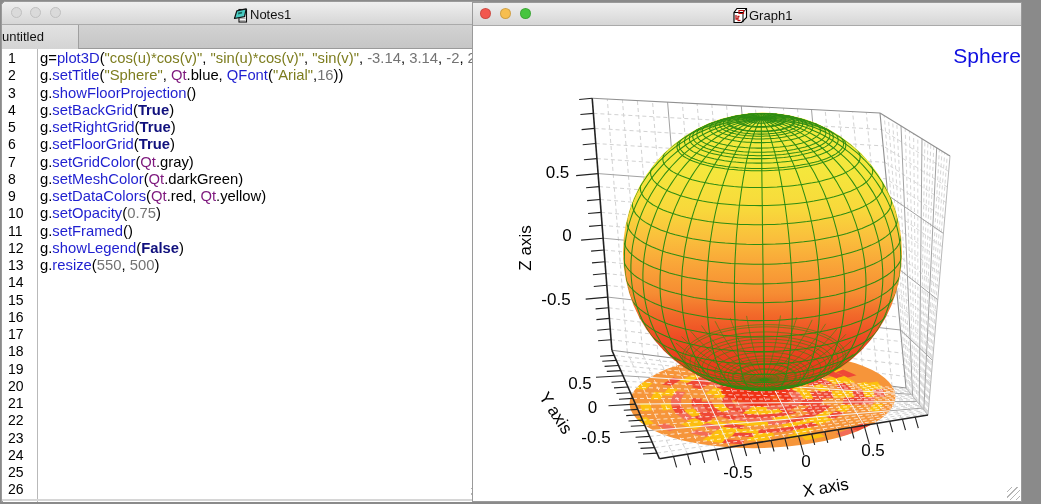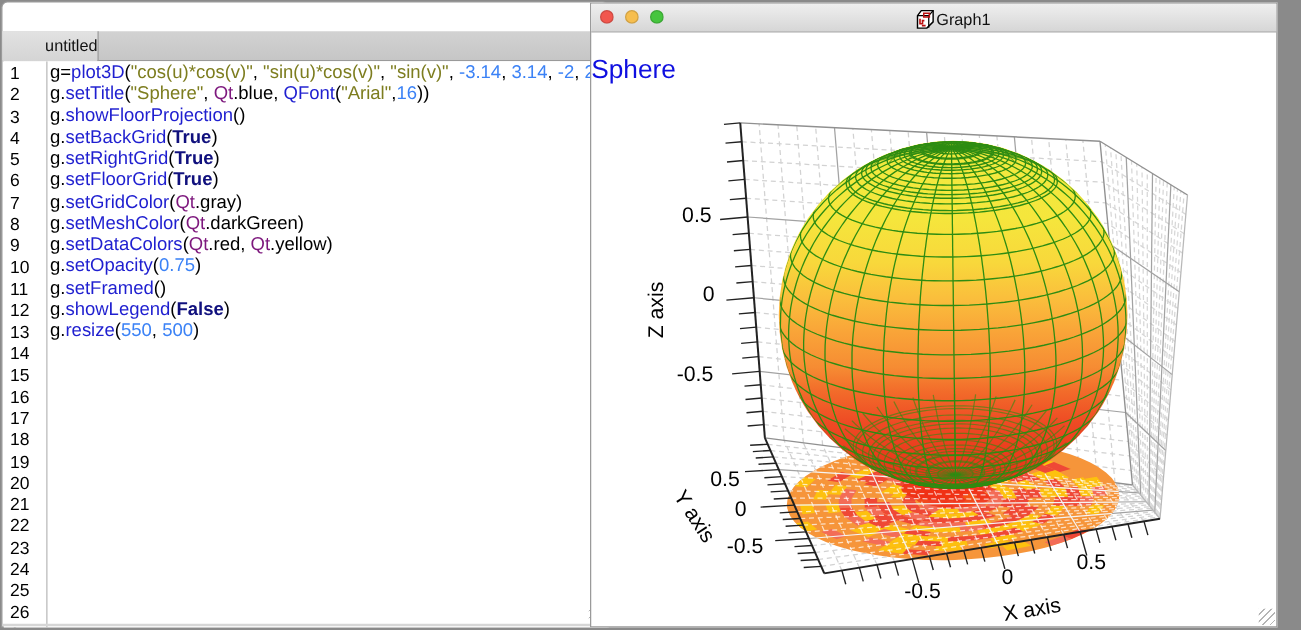--- a/index.html
+++ b/index.html
@@ -3,41 +3,52 @@
 *{margin:0;padding:0;box-sizing:border-box}
 html,body{width:1041px;height:504px;overflow:hidden;background:#8a8a8a;font-family:"Liberation Sans",sans-serif}
 .win{position:absolute;background:#fff;border:1px solid #9a9a9a}
 .tbar{position:absolute;left:0;right:0;top:0;height:23px;background:linear-gradient(#efefef,#d6d6d6);border-bottom:1px solid #aaa;border-radius:5px 5px 0 0}
 .tl{position:absolute;top:5px;width:11px;height:11px;border-radius:50%}
 .ttext{position:absolute;top:4px;font-size:13px;color:#111}
 
 #notes{left:1px;top:1px;width:486px;height:501px;border-radius:5px 5px 0 0}
 #notes .tl{background:#dadada;border:1px solid #c0c0c0}
 #tabbar{position:absolute;left:0;right:0;top:23px;height:24px;background:linear-gradient(#d2d2d2,#c6c6c6);border-bottom:1px solid #9a9a9a}
-#tab1{position:absolute;left:0;top:0;width:77px;height:24px;background:linear-gradient(#e2e2e2,#d4d4d4);border-right:1px solid #9f9f9f;font-size:13px;color:#111;text-align:right;line-height:24px}
+#tab1{position:absolute;left:0;top:0;width:77px;height:24px;background:linear-gradient(#e2e2e2,#d4d4d4);border-right:1px solid #9f9f9f;font-size:13px;color:#111;text-align:left;line-height:24px}
 #plusbtn{position:absolute;right:3px;top:0;font-size:15px;color:#222;line-height:24px}
 #edit{position:absolute;left:1px;top:47px;width:484px;height:453px;background:#fff;border-right:1px solid #9a9a9a;overflow:hidden}
 #lnums{position:absolute;left:5px;top:1px;font-size:14px;line-height:17.25px;color:#000}
 #lnsep{position:absolute;left:34px;top:0;bottom:0;width:1px;background:#b9b9b9}
 #codes{position:absolute;left:37px;top:1px;font-size:14.8px;line-height:17.25px;color:#000;white-space:nowrap}
 .fn{color:#1f1fd0;}
 .st{color:#7d7d1f}
-.nu{color:#3b82f6}
+.nu{color:#737373}
 .qt{color:#7d177d;font-weight:normal}
 .bo{color:#10107d;font-weight:bold}
 #nfoot{position:absolute;left:0;right:0;bottom:0;height:2px;background:#d6d6d6}
 
 #graph{left:472px;top:2px;width:550px;height:500px}
 #graph .tl{border:1px solid rgba(0,0,0,0.15)}
-#gtitle{position:absolute;left:0;right:0;top:41px;text-align:left;font-size:21px;color:#0f0fe0}
+#gtitle{position:absolute;left:0;right:0;top:41px;text-align:right;font-size:21px;color:#0f0fe0}
 .grip{position:absolute;right:1px;bottom:1px;width:13px;height:13px;
 background:repeating-linear-gradient(135deg,transparent 0 3px,#b5b5b5 3px 4px)}
 </style></head>
 <body>
 <div class="win" id="notes">
+ <div class="tbar">
+  <div class="tl" style="left:8.5px"></div>
+      <div class="tl" style="left:28px"></div>
+      <div class="tl" style="left:47.5px"></div>
+  <div class="ttext" style="left:231px"><svg width="17" height="17" viewBox="0 0 17 17" style="vertical-align:-4px">
+          <rect x="6" y="3.5" width="7.5" height="12.5" fill="#f5f5f5" stroke="#111" stroke-width="1.1"></rect>
+          <path d="M7 6.5h5.5M7 8.5h5.5M7 10.5h5.5M7 12.5h5.5M7 14.5h5.5" stroke="#aaa" stroke-width="0.9"></path>
+          <path d="M1.5 12.5 L3.8 4.8 L13.2 2.8 L11.5 10.7 Z" fill="#4accc3" stroke="#111" stroke-width="1.2" stroke-linejoin="round"></path>
+          <path d="M5.2 6.6 L9.2 5.8 L9.0 7.6 L5.0 8.4 Z" fill="#17685f"></path>
+        </svg>Notes1</div>
+ </div>
  <div id="tabbar">
       <div id="tab1">untitled</div>
       <div id="plusbtn">+</div>
     </div>
  <div id="edit">
    <div id="lnums">1<br>2<br>3<br>4<br>5<br>6<br>7<br>8<br>9<br>10<br>11<br>12<br>13<br>14<br>15<br>16<br>17<br>18<br>19<br>20<br>21<br>22<br>23<br>24<br>25<br>26<br>27</div>
    <div id="lnsep"></div>
    <div id="codes">g=<span class="fn">plot3D</span>(<span class="st">"cos(u)*cos(v)"</span>, <span class="st">"sin(u)*cos(v)"</span>, <span class="st">"sin(v)"</span>, <span class="nu">-3.14</span>, <span class="nu">3.14</span>, <span class="nu">-2</span>, <span class="nu">2</span>)<br>g.<span class="fn">setTitle</span>(<span class="st">"Sphere"</span>, <span class="qt">Qt</span>.blue, <span class="fn">QFont</span>(<span class="st">"Arial"</span>,<span class="nu">16</span>))<br>g.<span class="fn">showFloorProjection</span>()<br>g.<span class="fn">setBackGrid</span>(<span class="bo">True</span>)<br>g.<span class="fn">setRightGrid</span>(<span class="bo">True</span>)<br>g.<span class="fn">setFloorGrid</span>(<span class="bo">True</span>)<br>g.<span class="fn">setGridColor</span>(<span class="qt">Qt</span>.gray)<br>g.<span class="fn">setMeshColor</span>(<span class="qt">Qt</span>.darkGreen)<br>g.<span class="fn">setDataColors</span>(<span class="qt">Qt</span>.red, <span class="qt">Qt</span>.yellow)<br>g.<span class="fn">setOpacity</span>(<span class="nu">0.75</span>)<br>g.<span class="fn">setFramed</span>()<br>g.<span class="fn">showLegend</span>(<span class="bo">False</span>)<br>g.<span class="fn">resize</span>(<span class="nu">550</span>, <span class="nu">500</span>)</div>
  </div>
  <div class="grip" style="right:2px;bottom:4px"></div>

